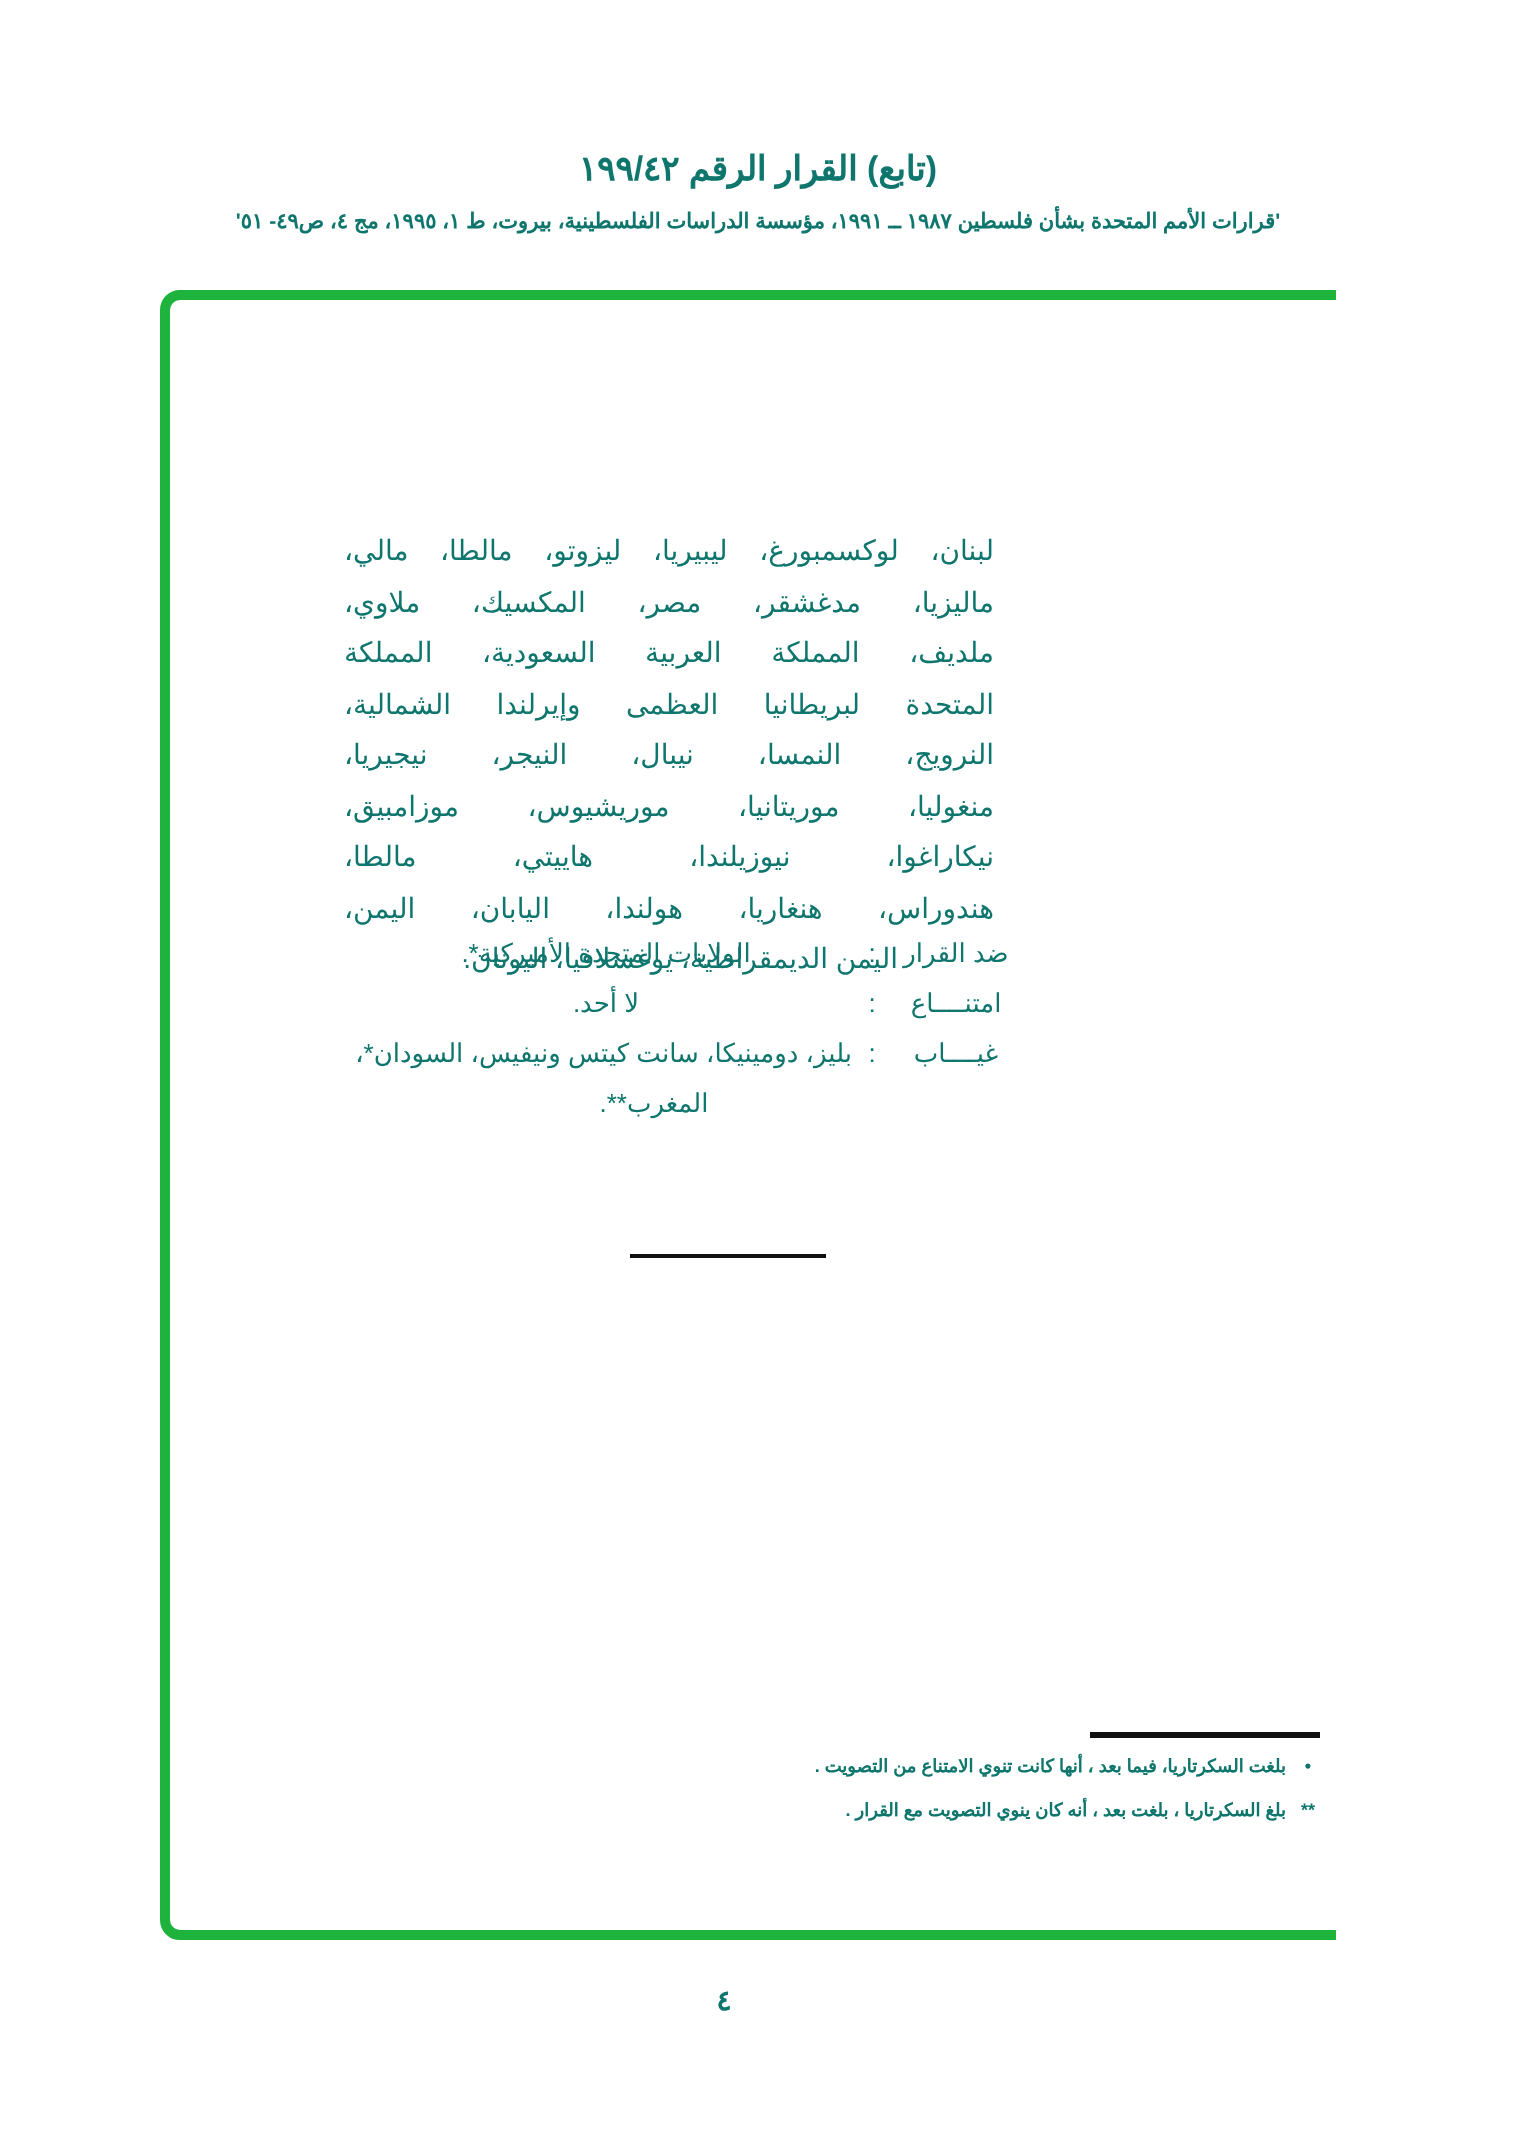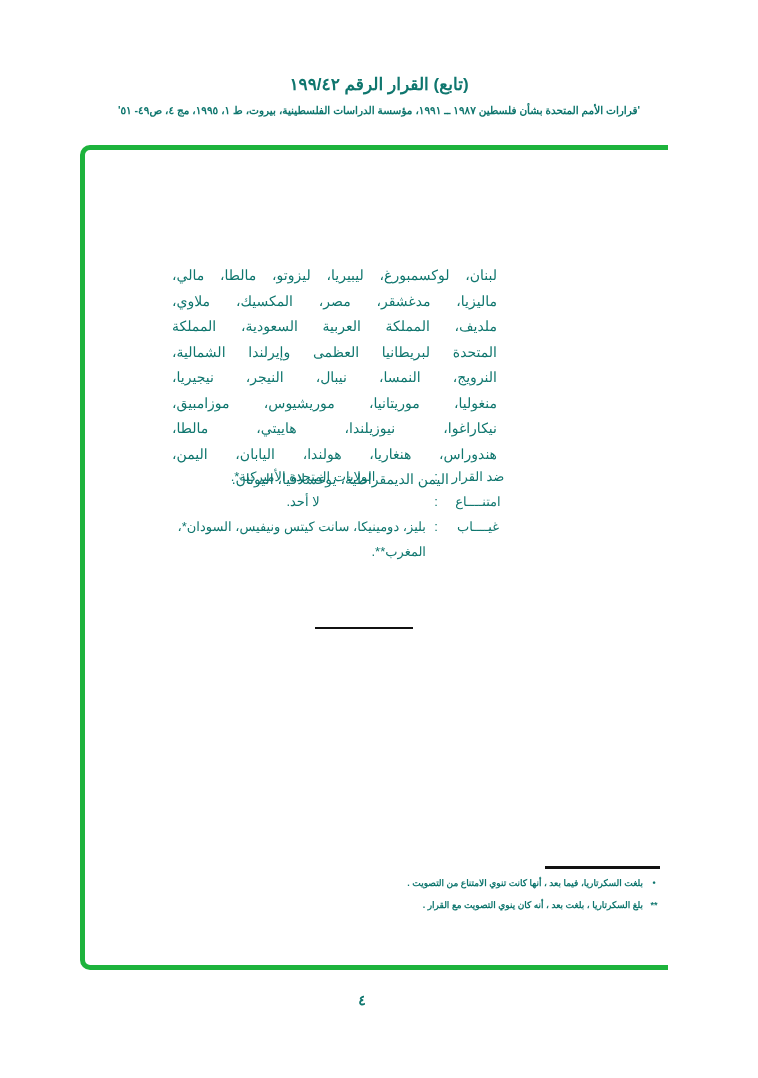--- a/index.html
+++ b/index.html
@@ -43,21 +43,21 @@
   }
   .votes{
     position:absolute;left:180px;top:464px;width:330px;
     direction:rtl;font-size:13px;
   }
   .vrow{display:flex;gap:6px;height:25px;line-height:25px;}
   .vlabel{width:64px;flex:0 0 64px;text-align:center;white-space:nowrap;}
   .vsep{flex:0 0 8px;text-align:center;}
   .vsep-hidden{visibility:hidden;}
   .vvalue{flex:1;text-align:center;white-space:nowrap;}
-  .vvalue-cont{flex:1;text-align:right;padding-left:48px;box-sizing:border-box;white-space:nowrap;}
+  .vvalue-cont{flex:1;text-align:center;padding-left:48px;box-sizing:border-box;white-space:nowrap;}
   .mid-rule{
     position:absolute;left:315px;top:627px;width:98px;height:2px;background:#111;
   }
   .foot-rule{
     position:absolute;left:545px;top:866px;width:115px;height:3px;background:#111;
   }
   .footnotes{
     position:absolute;left:400px;top:872px;width:260px;
     direction:rtl;font-size:9px;font-weight:bold;
   }

